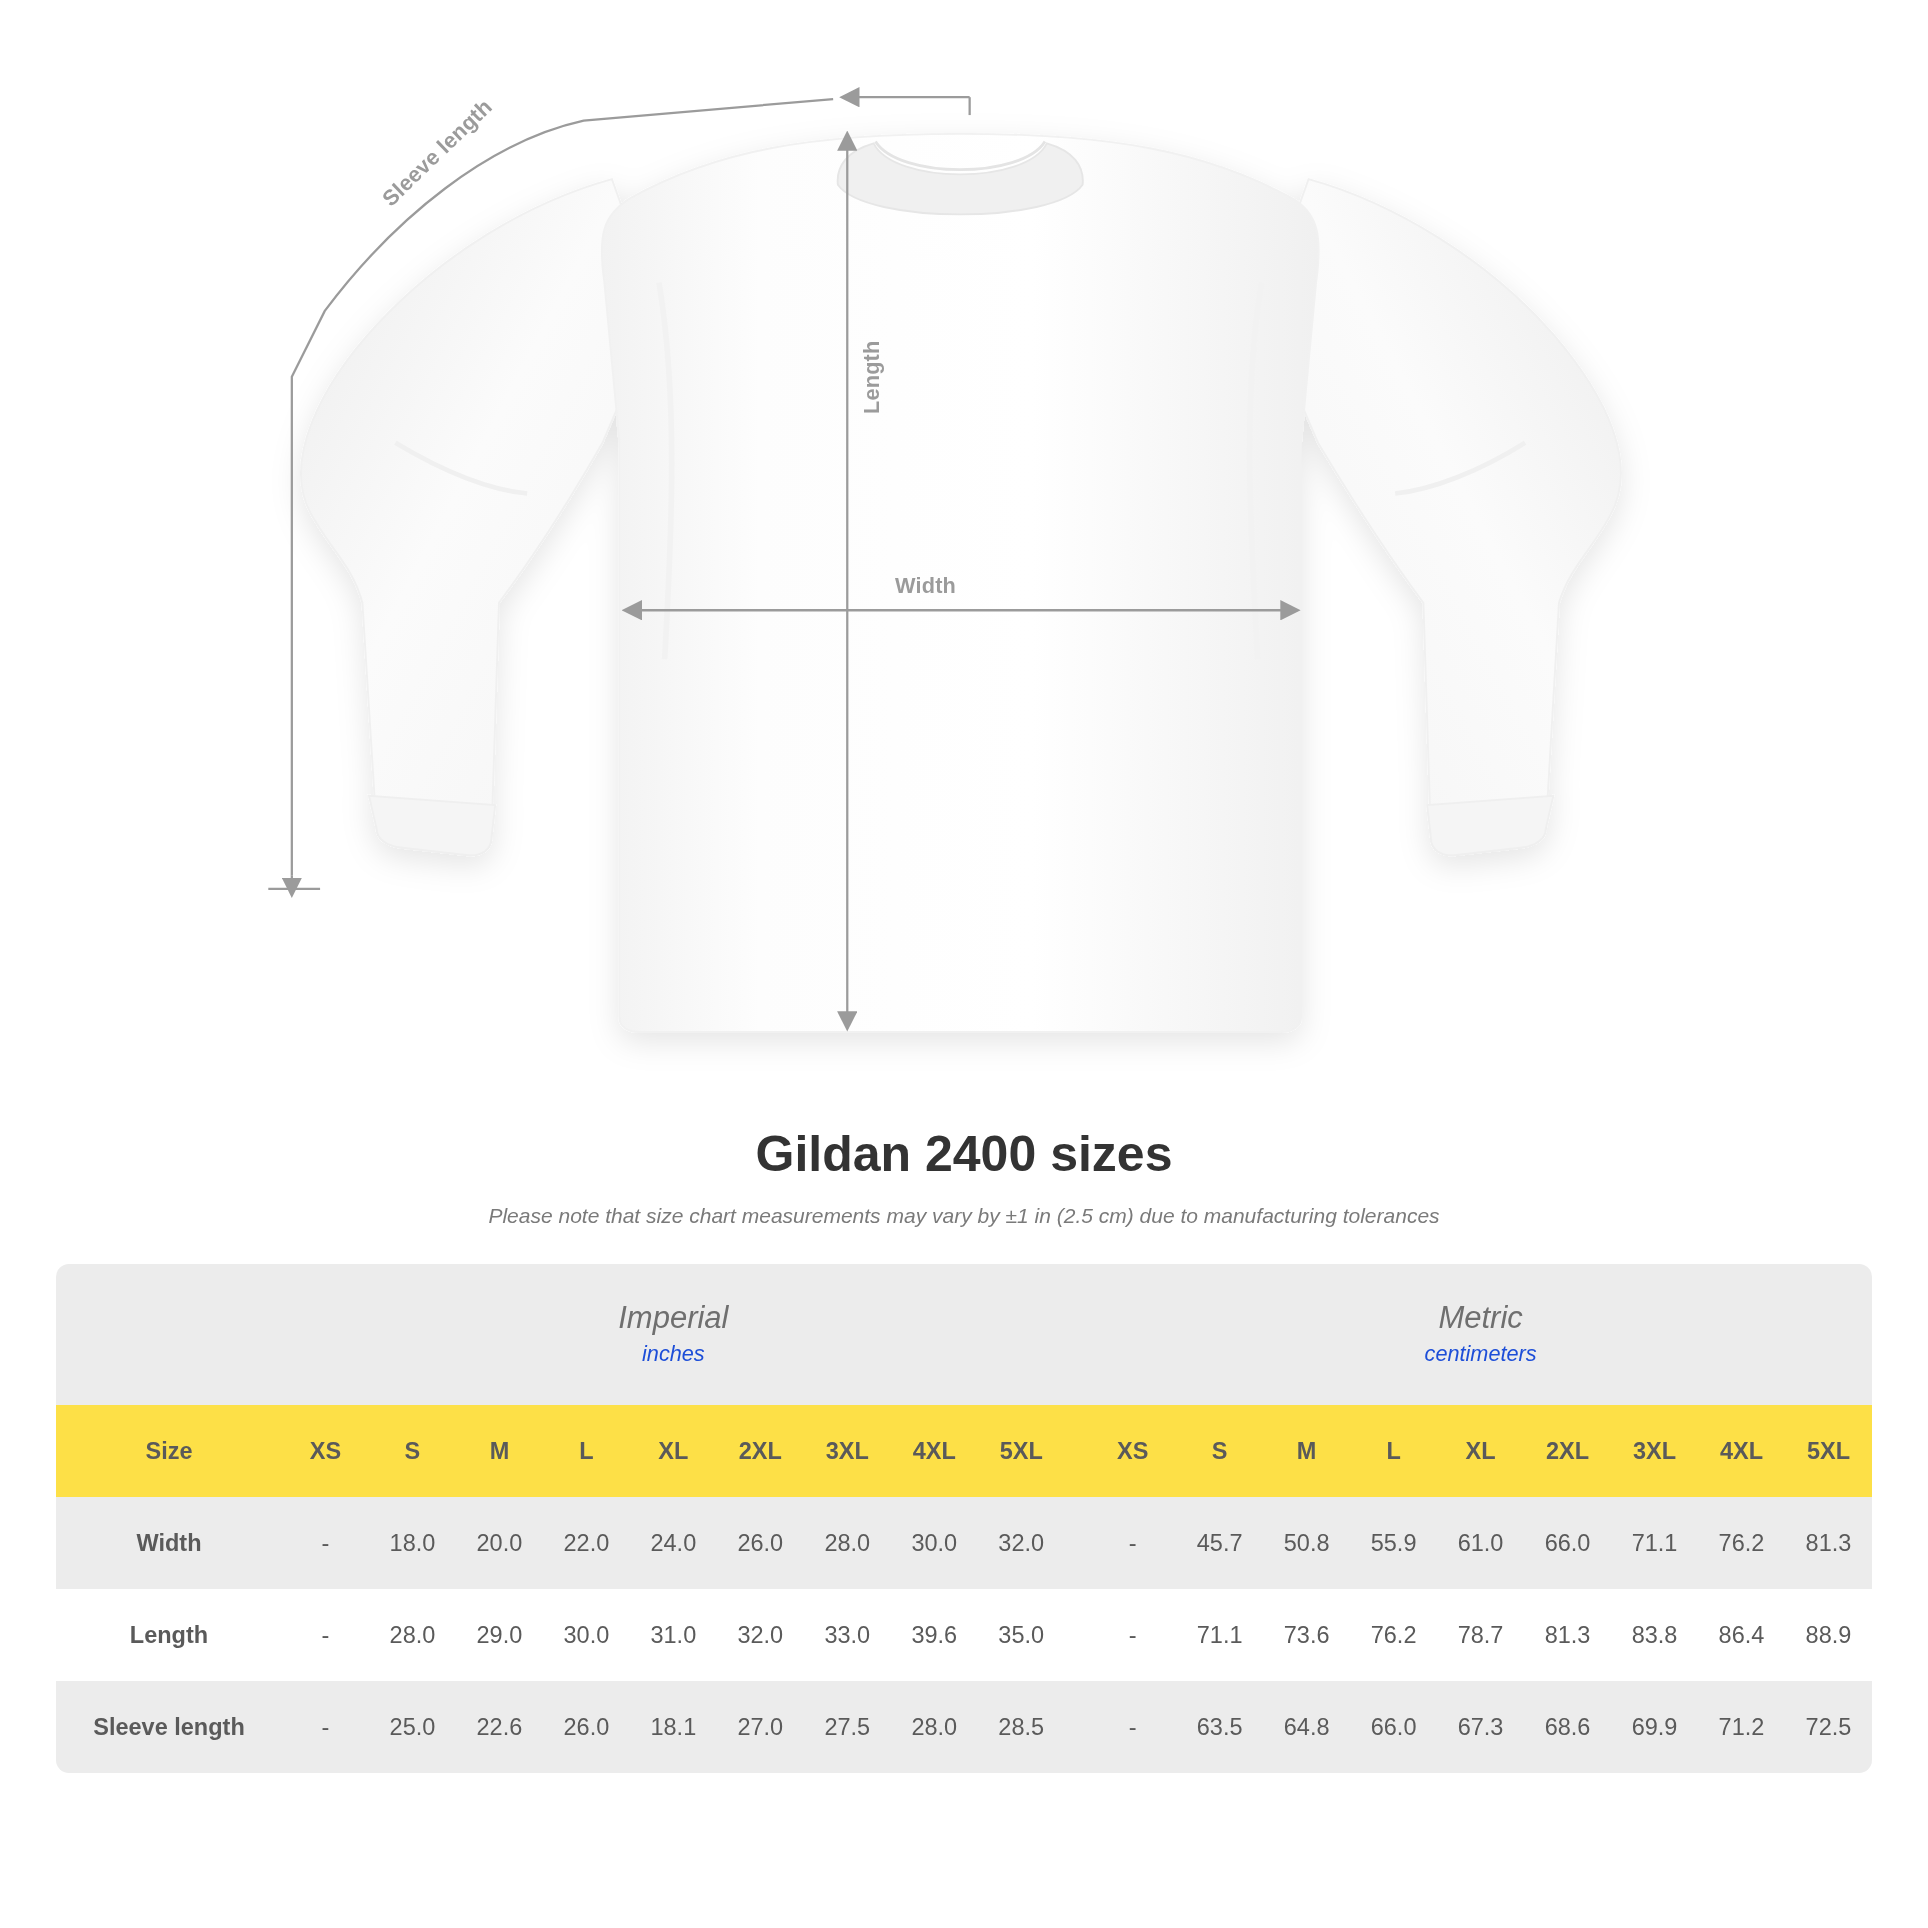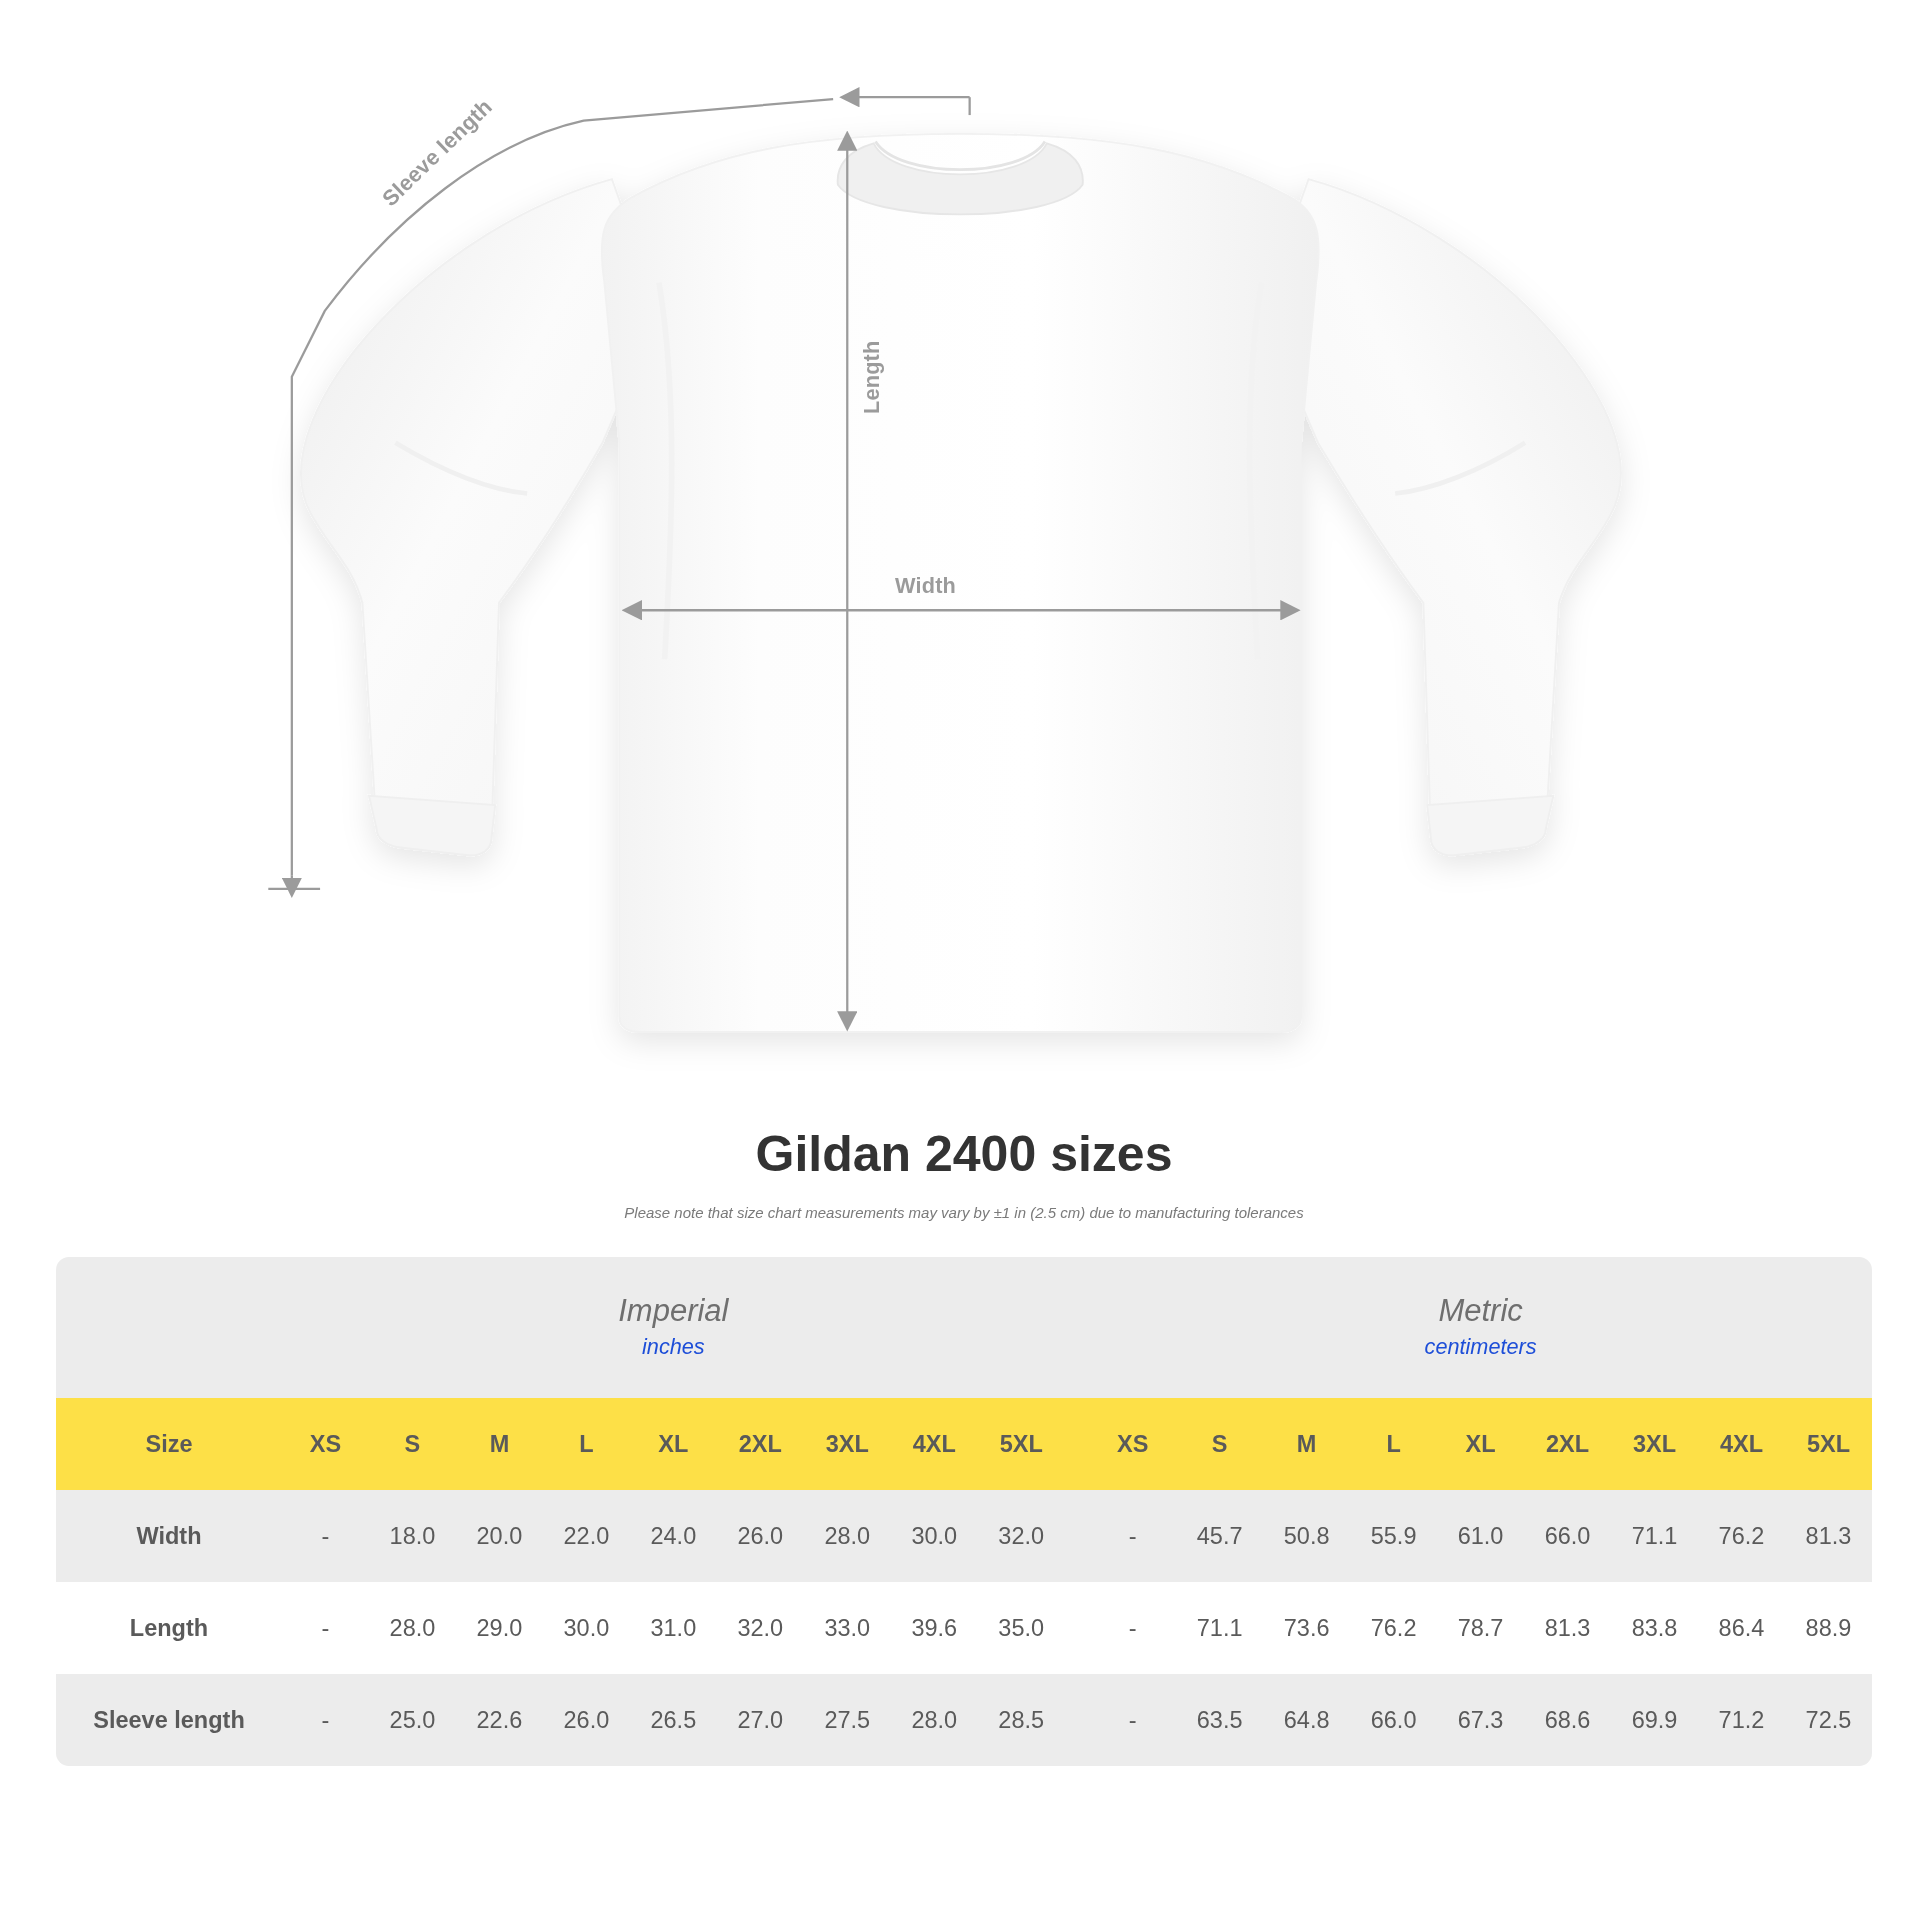--- a/index.html
+++ b/index.html
@@ -62,21 +62,21 @@
     text-align: center;
     margin-top: 9.4px;
   }
   .chart-title {
     font-size: 50px;
     font-weight: bold;
     color: #333333;
     margin: 0 0 21px 0;
   }
   .chart-note {
-    font-size: 15px;
+    font-size: 21px;
     font-style: italic;
     color: #7a7a7a;
     margin: 0;
   }
 
   
   .table-wrap {
     margin: 36px 56px 0 56px;
     border-radius: 13px;
     overflow: hidden;
@@ -310,21 +310,21 @@
           <td>86.4</td>
           <td>88.9</td>
         </tr>
 
         <tr class="data-row row-shade">
           <td class="row-label">Sleeve length</td>
           <td>-</td>
           <td>25.0</td>
           <td>22.6</td>
           <td>26.0</td>
-          <td>26.5</td>
+          <td>18.1</td>
           <td>27.0</td>
           <td>27.5</td>
           <td>28.0</td>
           <td>28.5</td>
           <td></td>
           <td>-</td>
           <td>63.5</td>
           <td>64.8</td>
           <td>66.0</td>
           <td>67.3</td>

